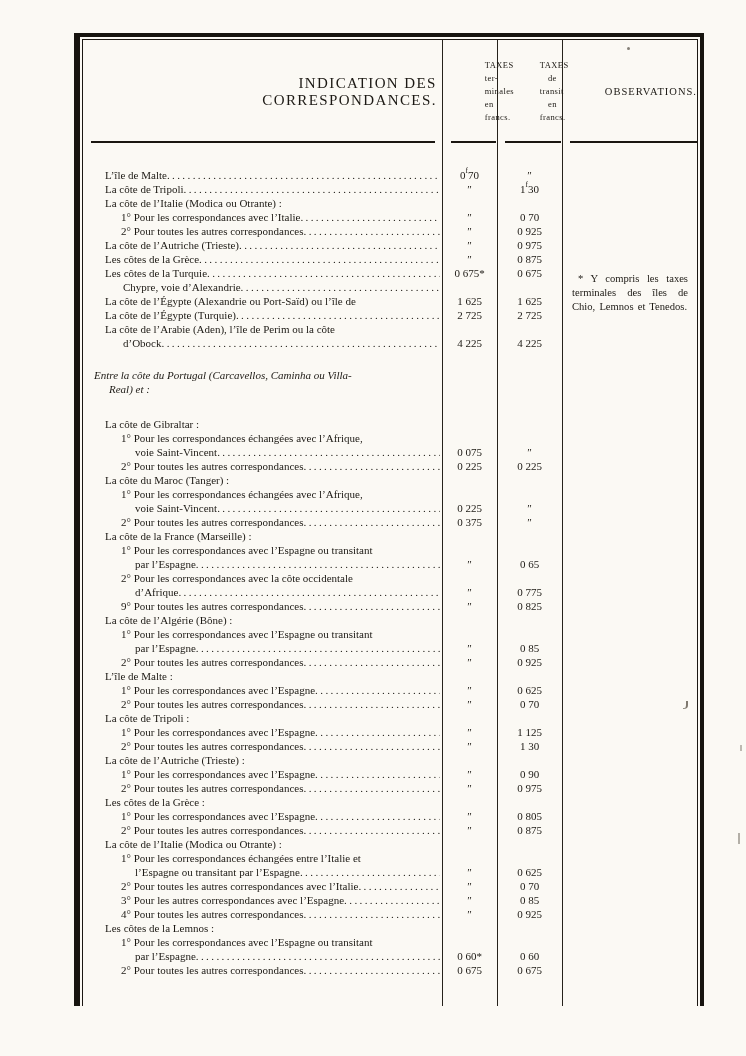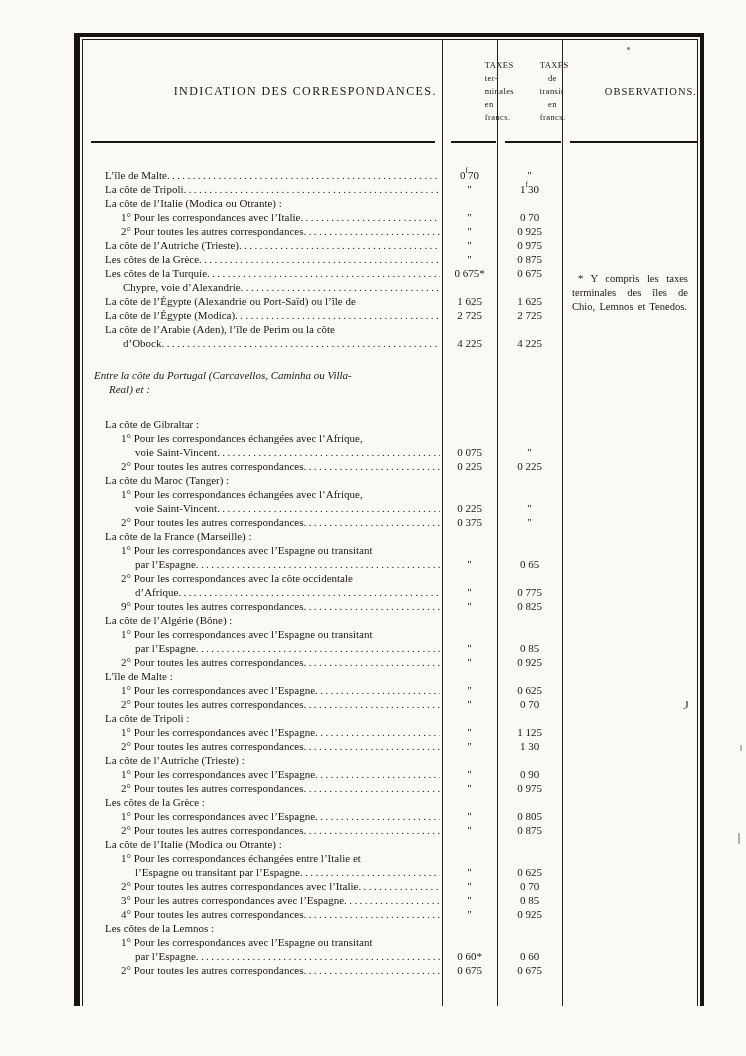--- a/index.html
+++ b/index.html
@@ -18,21 +18,21 @@
   #frame-inner{
     position:absolute;left:2px;right:2px;top:2px;bottom:0;
     border:1px solid #1b1712;border-bottom:none;
   }
   
   .vline{position:absolute;top:0;bottom:0;width:1px;background:#26221b;}
   .v1{left:359px}.v2{left:414px}.v3{left:479px}
   
   .header{position:relative;display:flex;align-items:center;height:103px;}
   .hcell{box-sizing:border-box;text-align:right;padding-left:48px;}
-  .h-ind{width:359px;font-size:12px;letter-spacing:1.4px;}
+  .h-ind{width:359px;font-size:15px;letter-spacing:1.4px;}
   .h-term{width:55px;}
   .h-trans{width:65px;}
   .h-obs{flex:1;font-size:10.5px;letter-spacing:1px;}
   .taxhead{font-size:8.5px;line-height:13px;letter-spacing:.4px;white-space:pre-line;}
   .hrule{position:absolute;bottom:0;height:2px;background:#1a1610;}
   .hr1{left:8px;width:344px;}
   .hr2{left:368px;width:45px;}
   .hr3{left:422px;width:56px;}
   .hr4{left:487px;right:0;}
   
@@ -185,21 +185,21 @@
             <div class="ln">
               <span class="txt">La côte de l’Égypte (Alexandrie ou Port-Saïd) ou l’île de</span>
             </div>
           </div>
           <div class="val term">1 625</div>
           <div class="val tr">1 625</div>
         </div>
         <div class="row">
           <div class="lab ind0">
             <div class="ln">
-              <span class="txt">La côte de l’Égypte (Modica)</span>
+              <span class="txt">La côte de l’Égypte (Turquie)</span>
               <span class="dots"></span>
             </div>
           </div>
           <div class="val term">2 725</div>
           <div class="val tr">2 725</div>
         </div>
         <div class="row">
           <div class="lab ind0">
             <div class="ln">
               <span class="txt">La côte de l’Arabie (Aden), l’île de Perim ou la côte</span>

